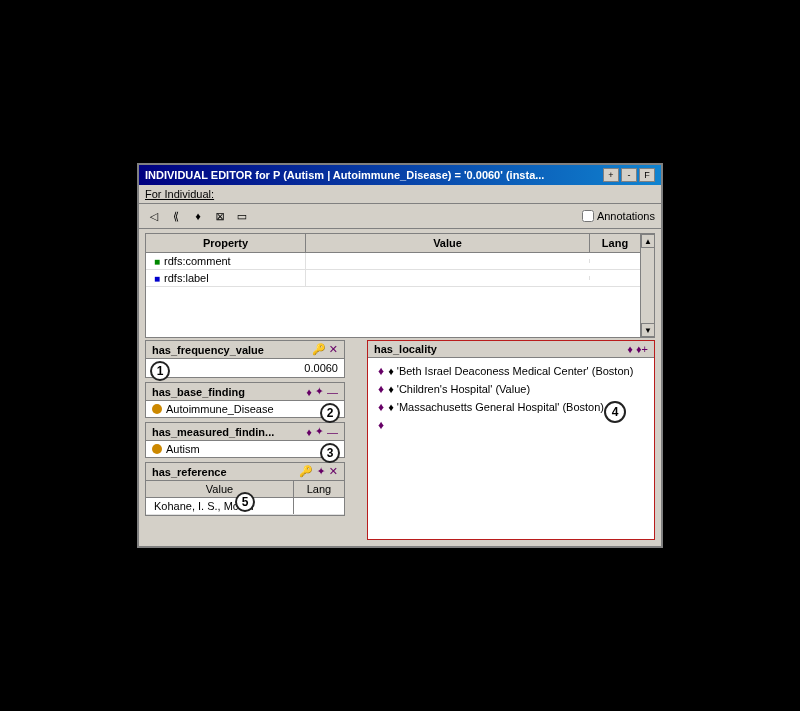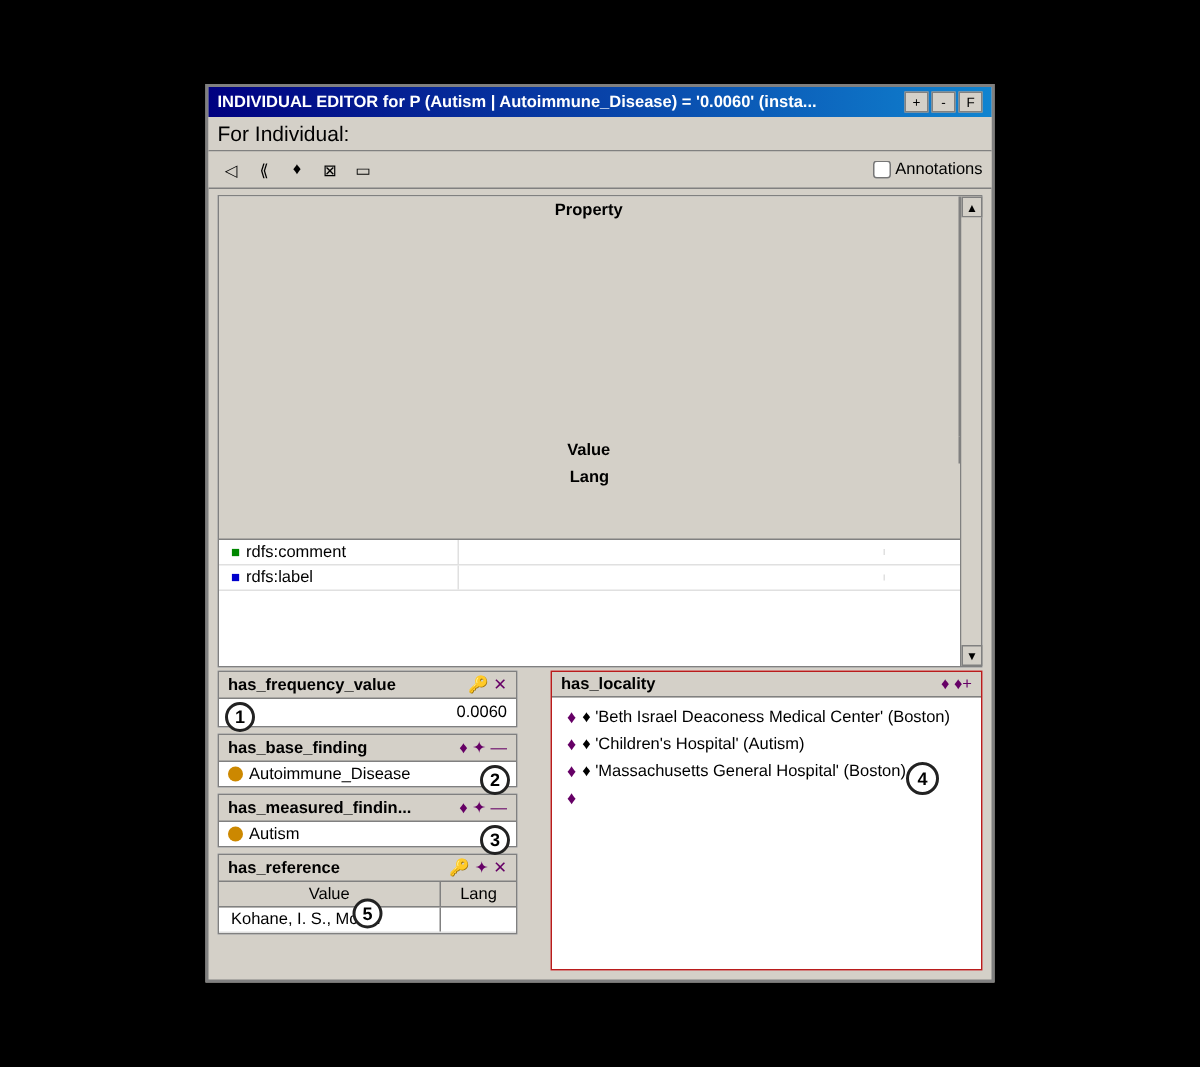--- a/index.html
+++ b/index.html
@@ -48,21 +48,22 @@
       background: #d4d0c8;
       padding: 3px 6px;
       display: flex;
       align-items: center;
       border-bottom: 1px solid #808080;
       font-size: 11px;
     }
     .for-individual-label {
       white-space: nowrap;
       margin-right: 4px;
-      font-size: 14px;
+      font-size: 11px;
+      text-decoration: underline;
     }
     .for-individual-value {
       background: #000080;
       color: white;
       padding: 1px 4px;
       flex: 1;
       font-size: 11px;
       overflow: hidden;
       white-space: nowrap;
     }
@@ -89,21 +90,20 @@
       display: flex;
       align-items: center;
       gap: 3px;
       font-size: 11px;
     }
     .annotations-checkbox input { width: 12px; height: 12px; }
     .table-header {
       display: flex;
       background: #d4d0c8;
       border-bottom: 1px solid #808080;
-      flex-direction: column;
     }
     .table-header-cell {
       padding: 3px 8px;
       font-weight: bold;
       font-size: 11px;
       border-right: 1px solid #808080;
       text-align: center;
     }
     .col-property { flex: 0 0 160px; text-align: center; }
     .col-value { flex: 1; text-align: center; }
@@ -422,21 +422,21 @@
           <span class="small-icon">♦+</span>
         </div>
       </div>
       <div class="right-panel-items">
         <div class="right-panel-item">
           <span class="diamond-icon">♦</span>
           <span>♦ 'Beth Israel Deaconess Medical Center' (Boston)</span>
         </div>
         <div class="right-panel-item">
           <span class="diamond-icon">♦</span>
-          <span>♦ 'Children's Hospital' (Autism)</span>
+          <span>♦ 'Children's Hospital' (Value)</span>
         </div>
         <div class="right-panel-item">
           <span class="diamond-icon">♦</span>
           <span>♦ 'Massachusetts General Hospital' (Boston)</span>
         </div>
         <div class="right-panel-item">
           <span class="diamond-icon">♦</span>
         </div>
       </div>
       <div class="number-badge" style="right:28px; top:60px;">4</div>

